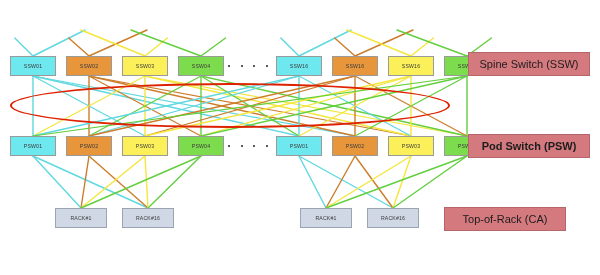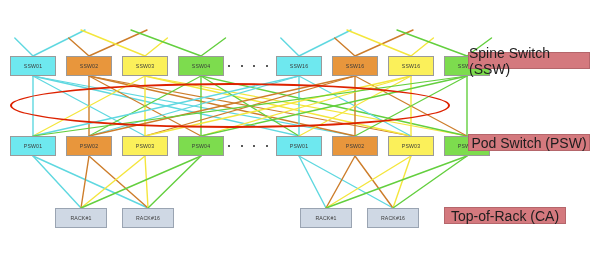--- a/index.html
+++ b/index.html
@@ -57,27 +57,27 @@
     width: 2.2px;
     height: 2.2px;
     background: #222;
     border-radius: 50%;
     display: block;
   }
   .legend-box {
     position: absolute;
     box-sizing: border-box;
     width: 122px;
-    height: 17px;
+    height: 24px;
     background: #d4797e;
     border: 1px solid #b5666b;
     display: flex;
     align-items: center;
     justify-content: center;
-    font-size: 14px;
+    font-size: 11px;
     color: #1d1d1d;
     z-index: 5;
   }
   .highlight-ellipse {
     position: absolute;
     box-sizing: border-box;
     border: 2.6px solid #dd2200;
     border-radius: 50%;
     background: transparent;
     z-index: 7;
@@ -228,21 +228,21 @@
         <span></span>
         <span></span>
         <span></span>
         <span></span>
       </div>
     </div>
   <div id="legend-layer">
       <div class="legend-box" style="left: 468px; top: 52px; background: rgb(212, 121, 126);">
         <span>Spine Switch (SSW)</span>
       </div>
-      <div class="legend-box" style="left: 468px; top: 134px; background: rgb(212, 121, 126);">
+      <div class="legend-box" style="left: 468px; top: 134px; background: rgb(212, 121, 126); font-weight: bold;">
         <span>Pod Switch (PSW)</span>
       </div>
       <div class="legend-box" style="left: 444px; top: 207px; background: rgb(212, 121, 126);">
         <span>Top-of-Rack (CA)</span>
       </div>
     </div>
 
 </div>
 
 </body></html>

